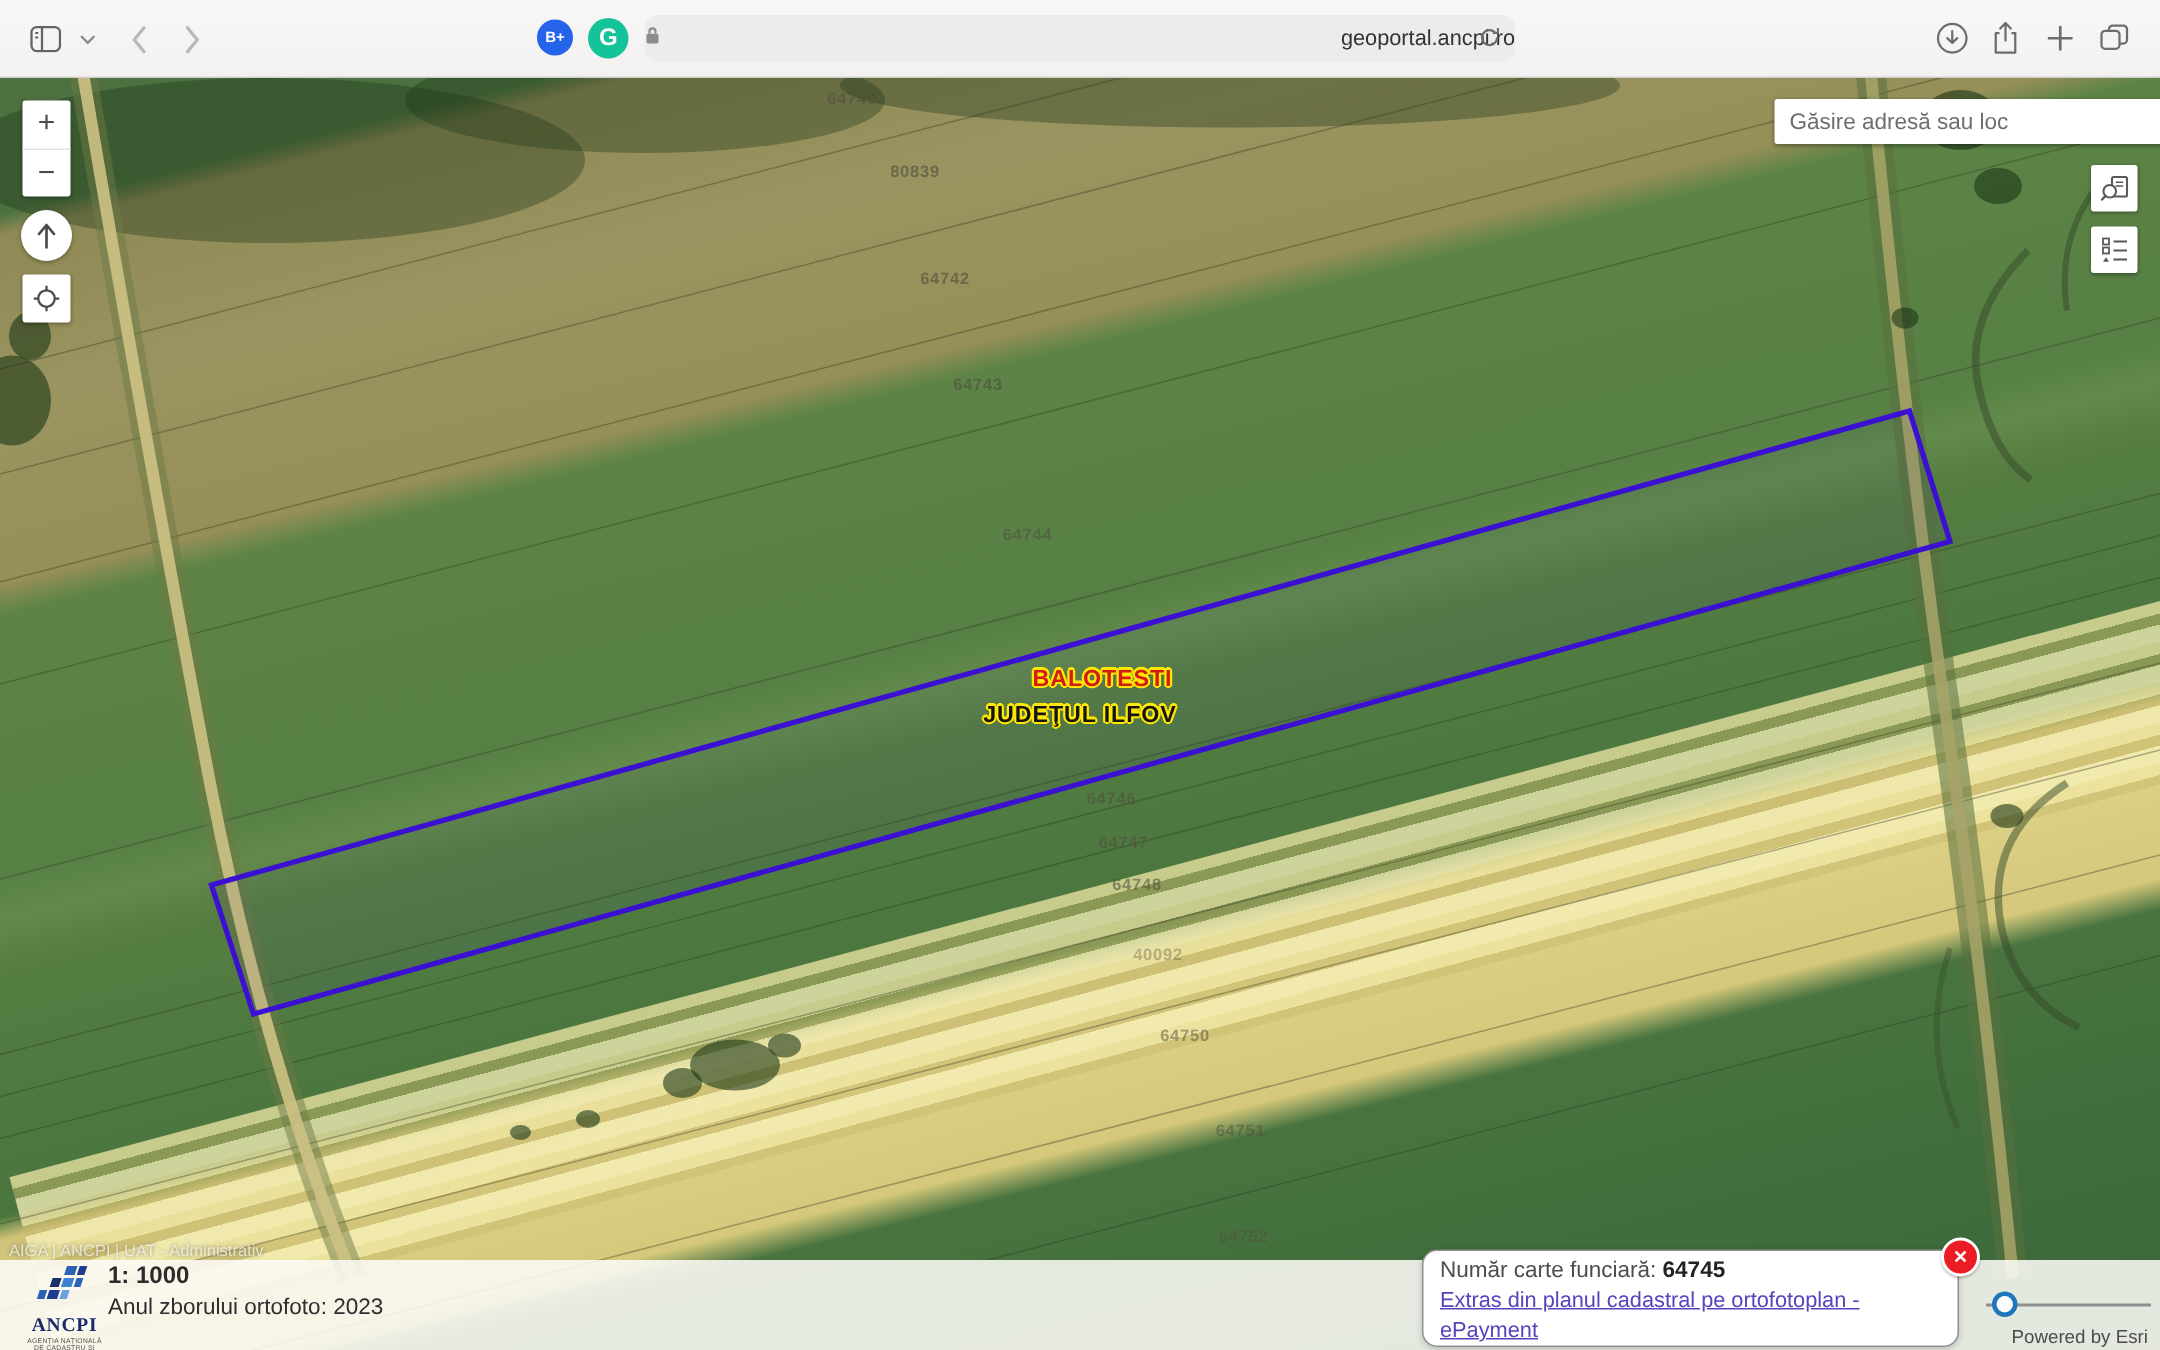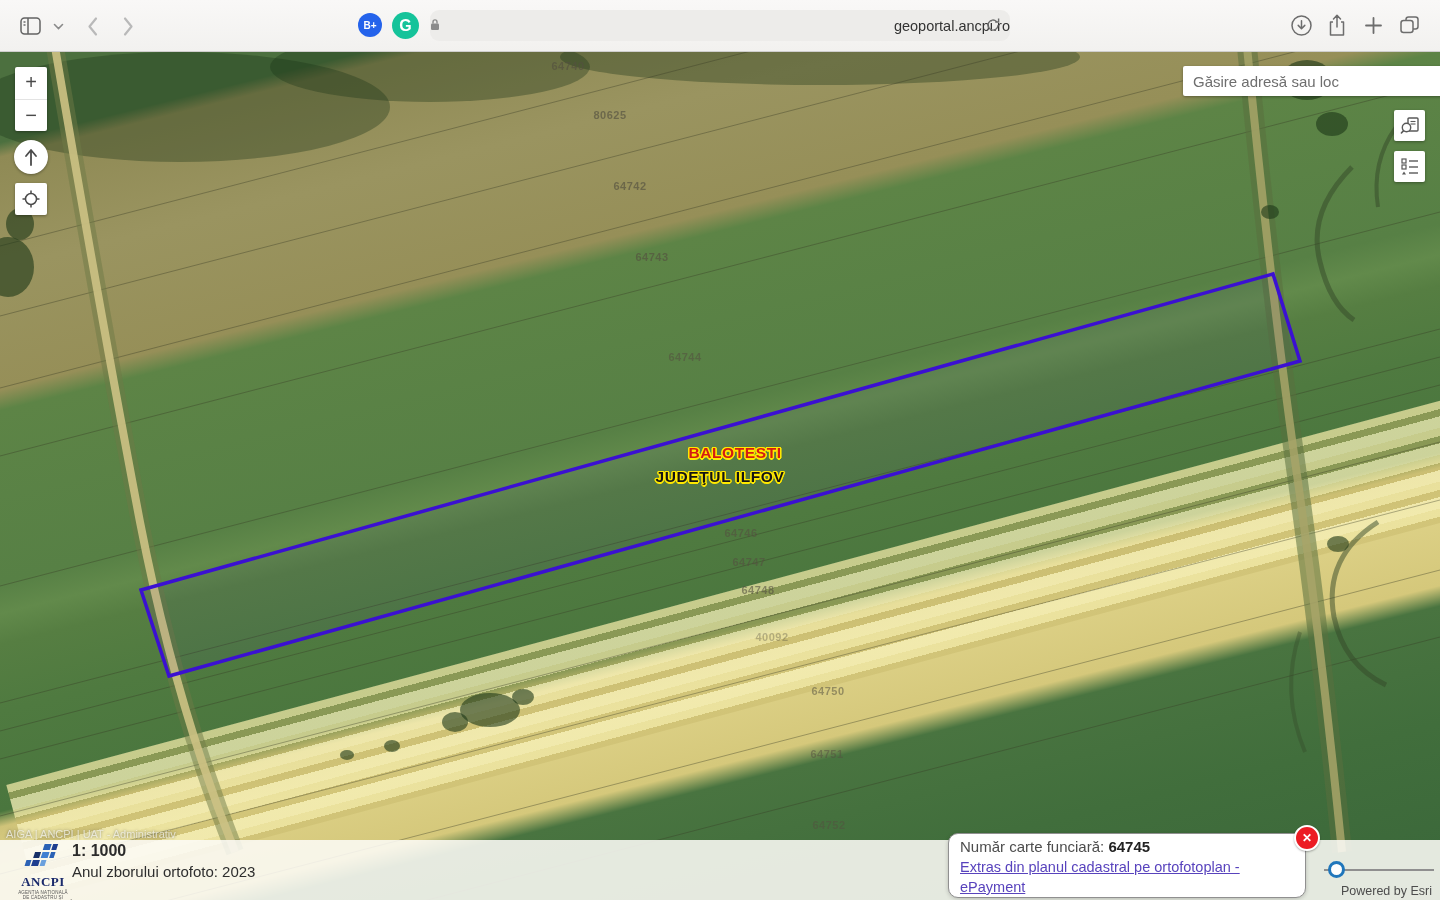--- a/index.html
+++ b/index.html
@@ -219,29 +219,29 @@
           <ellipse cx="1338" cy="492" rx="11" ry="8"></ellipse>
       </g>
 
       <polygon points="141,538 1273,222 1300,309 169,624" fill="rgba(60,20,200,0.05)" stroke="#3b10d2" stroke-width="3.5" stroke-linejoin="miter"></polygon>
     </svg>
 
     <div class="labels">
       <div class="place-label l1">BALOTESTI</div>
       <div class="place-label l2">JUDEŢUL ILFOV</div>
     <span class="parcel-num" style="left: 568px; top: 14px; opacity: 0.8;">64740</span>
-        <span class="parcel-num" style="left: 610px; top: 63px; opacity: 0.8;">80625</span>
+        <span class="parcel-num" style="left: 610px; top: 63px; opacity: 0.8;">80839</span>
         <span class="parcel-num" style="left: 630px; top: 134px; opacity: 0.8; text-align: center;">64742</span>
         <span class="parcel-num" style="left: 652px; top: 205px; opacity: 0.8;">64743</span>
         <span class="parcel-num" style="left: 685px; top: 305px; opacity: 0.7;">64744</span>
         <span class="parcel-num" style="left: 741px; top: 481px; opacity: 0.75;">64746</span>
         <span class="parcel-num" style="left: 749px; top: 510px; opacity: 0.75;">64747</span>
         <span class="parcel-num" style="left: 758px; top: 538px; opacity: 0.75;">64748</span>
         <span class="parcel-num" style="left: 772px; top: 585px; opacity: 0.45;">40092</span>
-        <span class="parcel-num" style="left: 828px; top: 639px; opacity: 0.65;">64750</span>
+        <span class="parcel-num" style="left: 790px; top: 639px; opacity: 0.65;">64750</span>
         <span class="parcel-num" style="left: 806px; top: 702px; opacity: 0.65; margin-left: 21px;">64751</span>
         <span class="parcel-num" style="left: 829px; top: 773px; opacity: 0.65;">64752</span>
       </div>
 
     <div class="widget zoom-panel">
       <div class="cell">+</div>
       <div class="cell">−</div>
     </div>
     <div class="widget north-btn">
       <svg width="18" height="20" viewBox="0 0 18 20">

